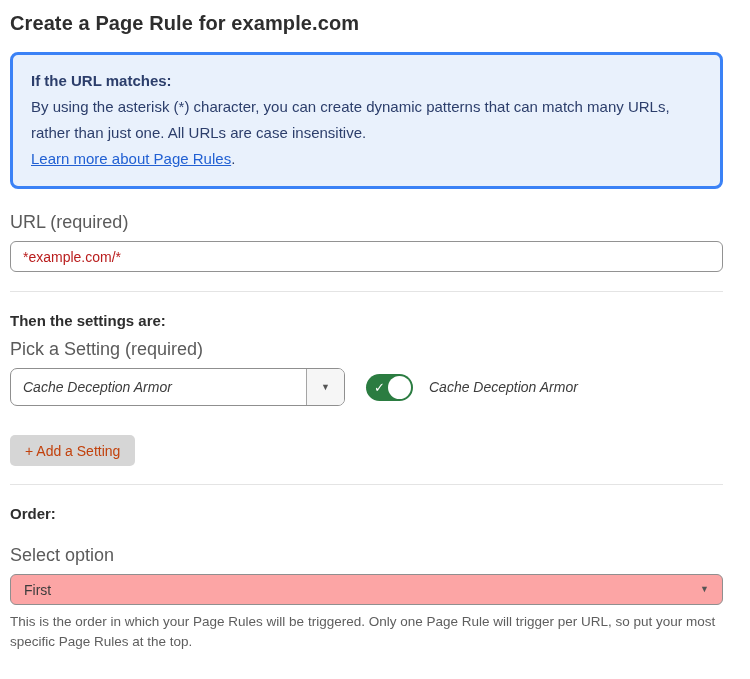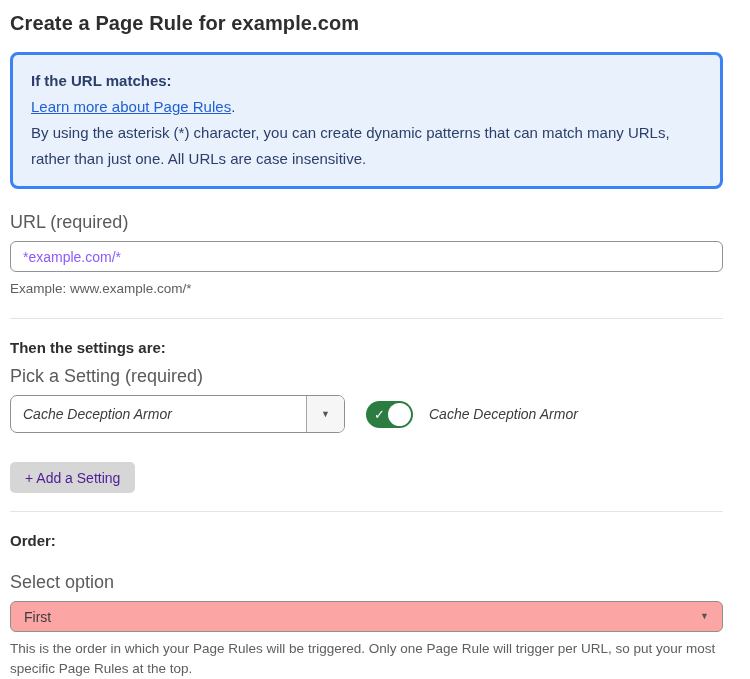--- a/index.html
+++ b/index.html
@@ -53,21 +53,21 @@
 
   .text-input {
     margin-top: 8px;
     width: 100%;
     height: 31px;
     border: 1px solid #929292;
     border-radius: 6px;
     padding: 0 12px;
     font-family: "Liberation Sans", "DejaVu Sans", sans-serif;
     font-size: 14px;
-    color: #8b5cf6;
+    color: #b91c1c;
     background: #ffffff;
     outline: none;
   }
 
   .divider {
     border: none;
     border-top: 1px solid #e4e4e4;
     margin-top: 19px;
   }
 
@@ -161,21 +161,21 @@
     align-items: center;
     justify-content: center;
     height: 31px;
     padding: 0 15px;
     border: none;
     border-radius: 5px;
     font-family: "Liberation Sans", "DejaVu Sans", sans-serif;
     font-size: 14px;
     cursor: pointer;
   }
-  .btn-gray { background: #d6d6d6; color: #4c1d95; }
+  .btn-gray { background: #d6d6d6; color: #c2410c; }
   .add-setting-btn { margin-top: 29px; height: 31px; }
 
   
   .order-select {
     margin-top: 8px;
     width: 100%;
     height: 31px;
     border: 1px solid #8f8f8f;
     border-radius: 6px;
     background: #fca5a5;
@@ -192,27 +192,26 @@
 </style>
 </head>
 <body>
 
 <div class="container">
 
   <h1 class="page-title">Create a Page Rule for example.com</h1>
 
   <div class="info-box">
     <div class="info-heading">If the URL matches:</div>
+    <div>By using the asterisk (*) character, you can create dynamic patterns that can match many URLs, rather than just one. All URLs are case insensitive.</div>
     <div><a>Learn more about Page Rules</a><span>.</span></div>
-    <div>By using the asterisk (*) character, you can create dynamic patterns that can match many URLs, rather than just one. All URLs are case insensitive.</div>
   </div>
 
   <div class="field-label">URL (required)</div>
   <input class="text-input" type="text" value="*example.com/*" style="">
-  <div class="helper-text">Example: www.example.com/*</div>
 
   <hr class="divider">
 
   <div class="section-heading">Then the settings are:</div>
 
   <div class="field-label" style="margin-top:10px;">Pick a Setting (required)</div>
 
   <div class="setting-row">
     <div class="setting-select">
       <div class="select-value">Cache Deception Armor</div>

